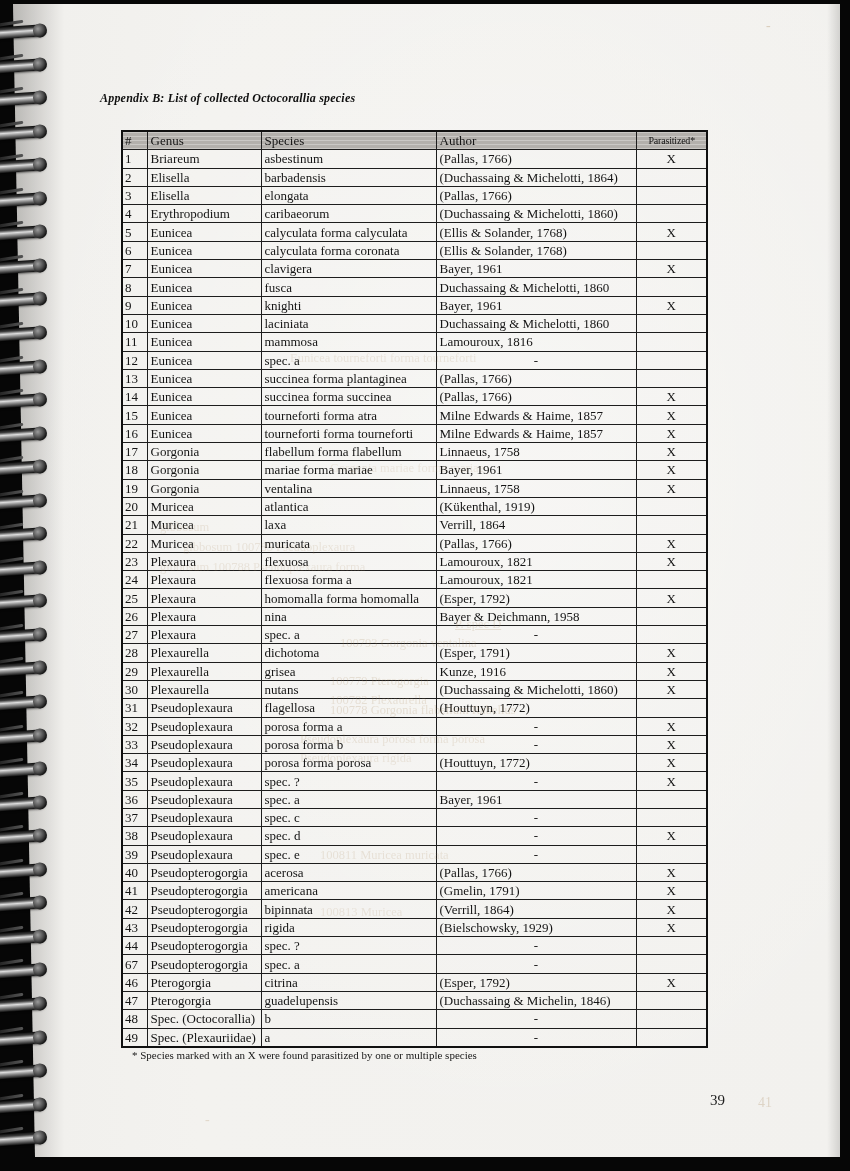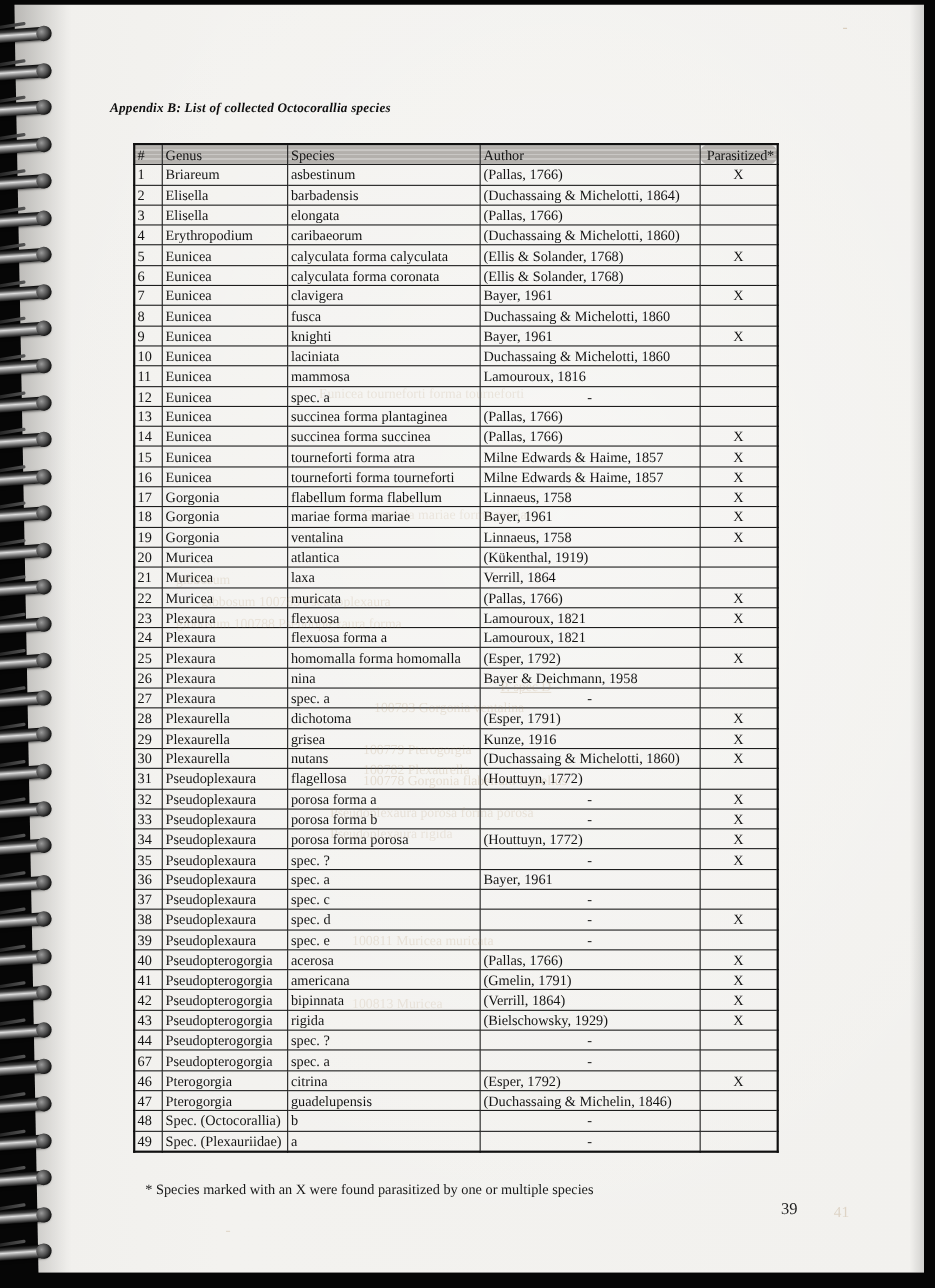--- a/index.html
+++ b/index.html
@@ -57,26 +57,26 @@
     height:17.3px;line-height:15px;
     padding:0 1px 0 3px;text-align:left;
     white-space:nowrap;overflow:visible;
   }
   table.species th{
     background-color:#b3b0ac;
     background-image:repeating-linear-gradient(0deg, rgba(255,255,255,.30) 0 1px, rgba(0,0,0,0) 1px 4px);
   }
   table.species th.c-num{padding-left:2px;}
   table.species td.c-num{padding-left:2px;}
-  table.species th.c-paras{text-align:left;padding:0 0 0 6px;font-size:13px;letter-spacing:-0.2px;border-radius:9px;}
+  table.species th.c-paras{text-align:left;padding:0 0 0 12px;font-size:10px;letter-spacing:-0.2px;}
   table.species td.c-paras{text-align:center;padding:0;}
   table.species td.center{text-align:center;padding:0;}
   .footnote{
     position:absolute;left:132px;top:1049px;
-    font-size:13px;color:#181818;white-space:nowrap;margin-top:24px;
+    font-size:11px;color:#181818;white-space:nowrap;
   }
   .pagenum{
     position:absolute;left:710px;top:1092px;
     font-size:15px;color:#1e1e1e;
   }
   .ghost{
     position:absolute;color:#ab8a5f;white-space:nowrap;
     font-size:12.5px;filter:blur(.7px);pointer-events:none;
   }
 </style>

